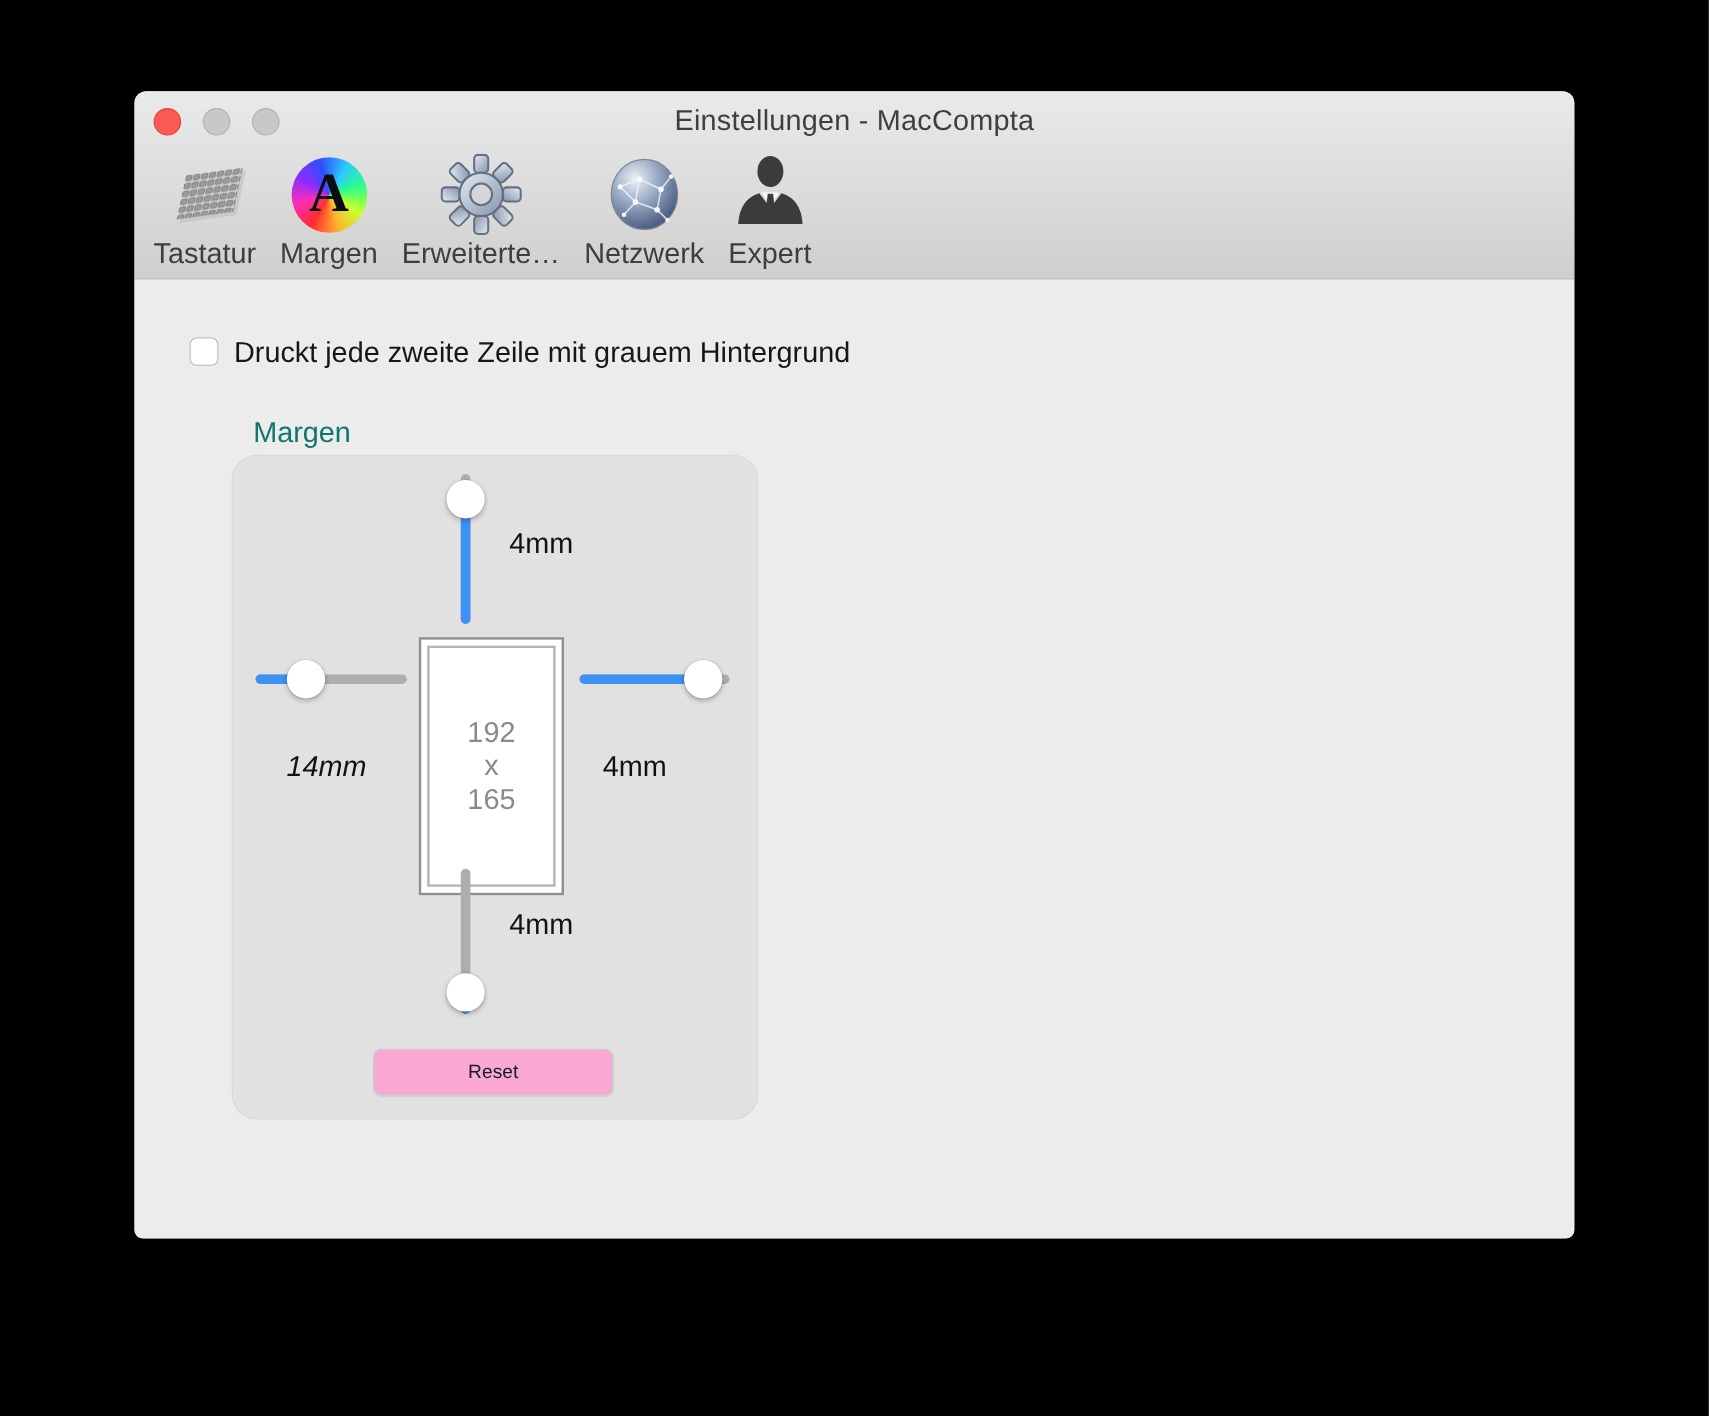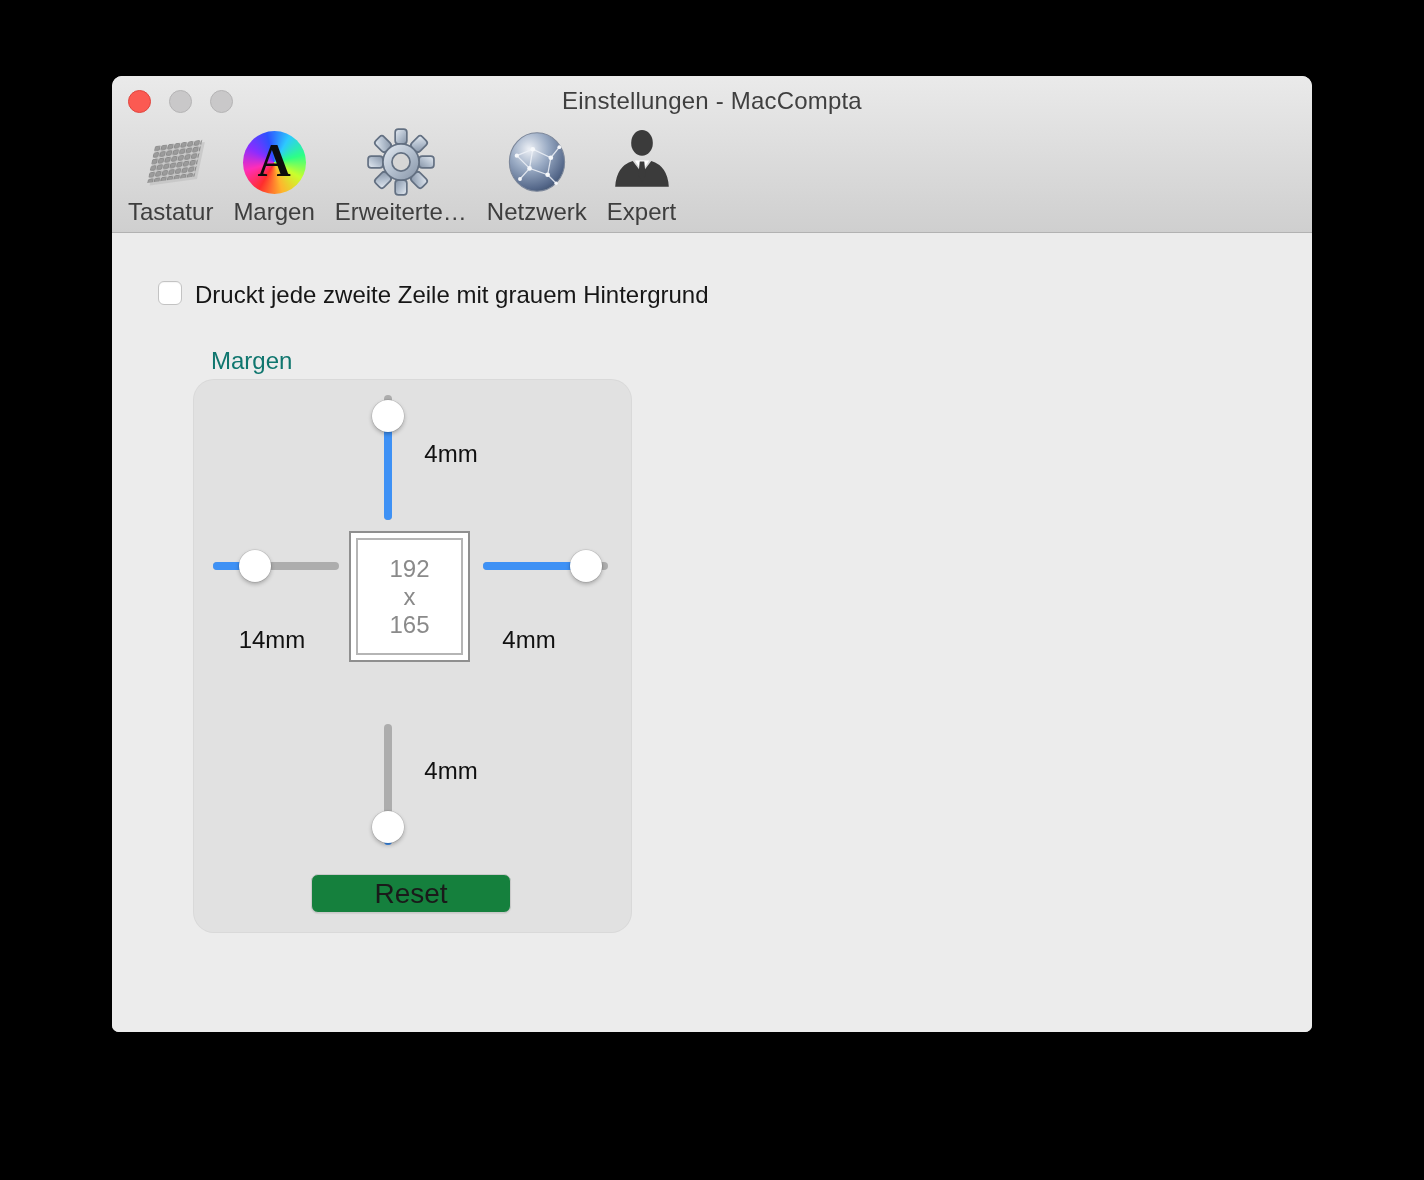--- a/index.html
+++ b/index.html
@@ -54,32 +54,32 @@
     background:#e1e1e1;border-radius:21px;border:1px solid rgba(0,0,0,.035);box-sizing:border-box;
   }
   .track{position:absolute;background:#adadad;border-radius:4px;}
   .fill{position:absolute;background:#3e91f5;border-radius:4px;}
   .thumb{
     position:absolute;width:32px;height:32px;border-radius:50%;background:#fff;
     box-shadow:0 0 0 .5px rgba(0,0,0,.13), 0 2px 4px rgba(0,0,0,.28);
   }
   .mval{position:absolute;font-size:24px;color:#111;text-align:center;width:84px;}
   .page{
-    position:absolute;left:155px;top:151px;width:121px;height:131px;box-sizing:border-box;
+    position:absolute;left:155px;top:151px;width:121px;height:215px;box-sizing:border-box;
     background:#fff;border:2px solid #8f8f8f;padding:5px;
   }
   .page-inner{
     width:100%;height:100%;box-sizing:border-box;border:2px solid #b5b5b5;background:#fff;
     display:flex;flex-direction:column;align-items:center;justify-content:center;
     font-size:24px;color:#8a8a8a;line-height:28px;
   }
   .reset-btn{
     position:absolute;left:117px;top:494px;width:200px;height:39px;
-    background:#15803d;border:1px solid #c9c9c9;border-radius:7px;
-    font-family:"Liberation Sans", sans-serif;font-size:28px;color:#1a1a1a;
+    background:#f9a8d4;border:1px solid #c9c9c9;border-radius:7px;
+    font-family:"Liberation Sans", sans-serif;font-size:16px;color:#1a1a1a;
     box-shadow:0 1px 1px rgba(0,0,0,.08);
   }
 </style>
 </head>
 <body>
 
 <div class="window">
 
   <div class="header">
     <div class="titlebar">
@@ -209,21 +209,21 @@
         <div class="fill" style="left:190px;top:36px;width:8px;height:104px;"></div>
         <div class="thumb" style="left:178px;top:20px;"></div>
       </div>
       <div class="mval" style="left:215px;top:60px;">4mm</div>
 
       <div>
         <div class="track" style="left:19px;top:182px;width:126px;height:8px;"></div>
         <div class="fill" style="left:19px;top:182px;width:43px;height:8px;"></div>
         <div class="thumb" style="left:45px;top:170px;"></div>
       </div>
-      <div class="mval" style="left:36px;top:246px;">14mm</div>
+      <div class="mval" style="left:36px;top:246px;font-style:italic;">14mm</div>
 
       <div>
         <div class="track" style="left:289px;top:182px;width:125px;height:8px;"></div>
         <div class="fill" style="left:289px;top:182px;width:103px;height:8px;"></div>
         <div class="thumb" style="left:376px;top:170px;"></div>
       </div>
       <div class="mval" style="left:293px;top:246px;">4mm</div>
 
       <div class="page">
         <div class="page-inner">

